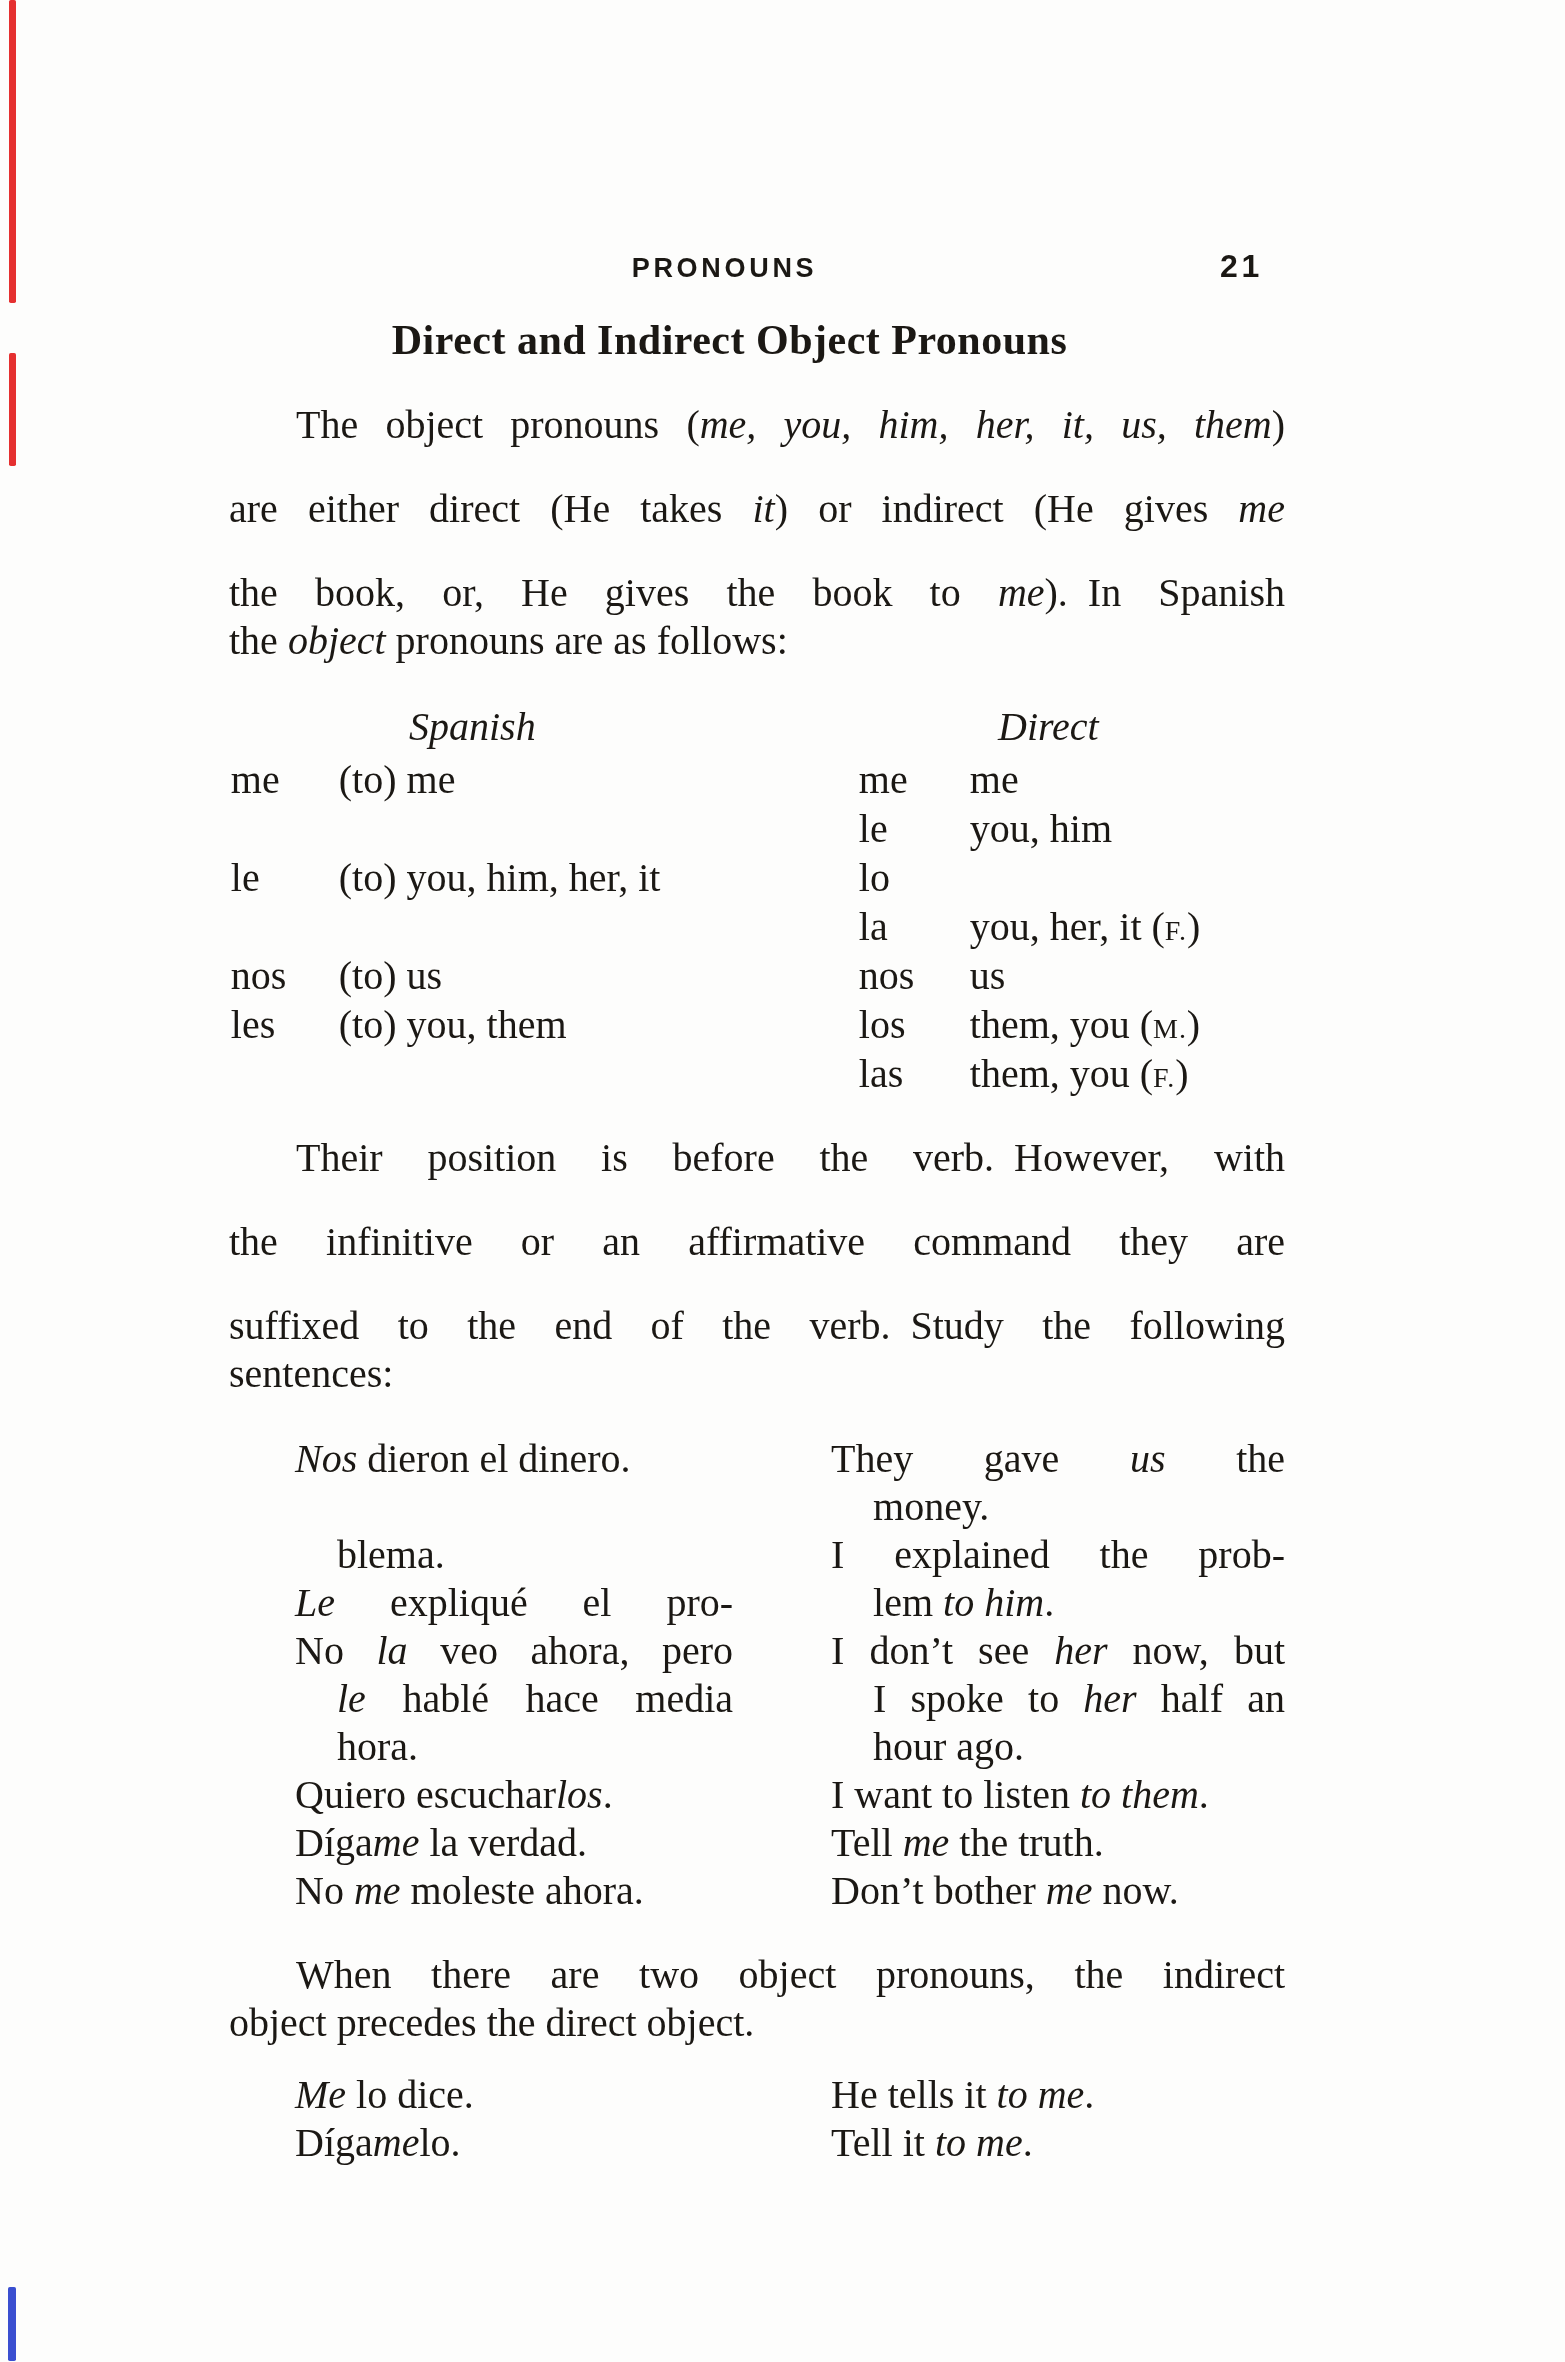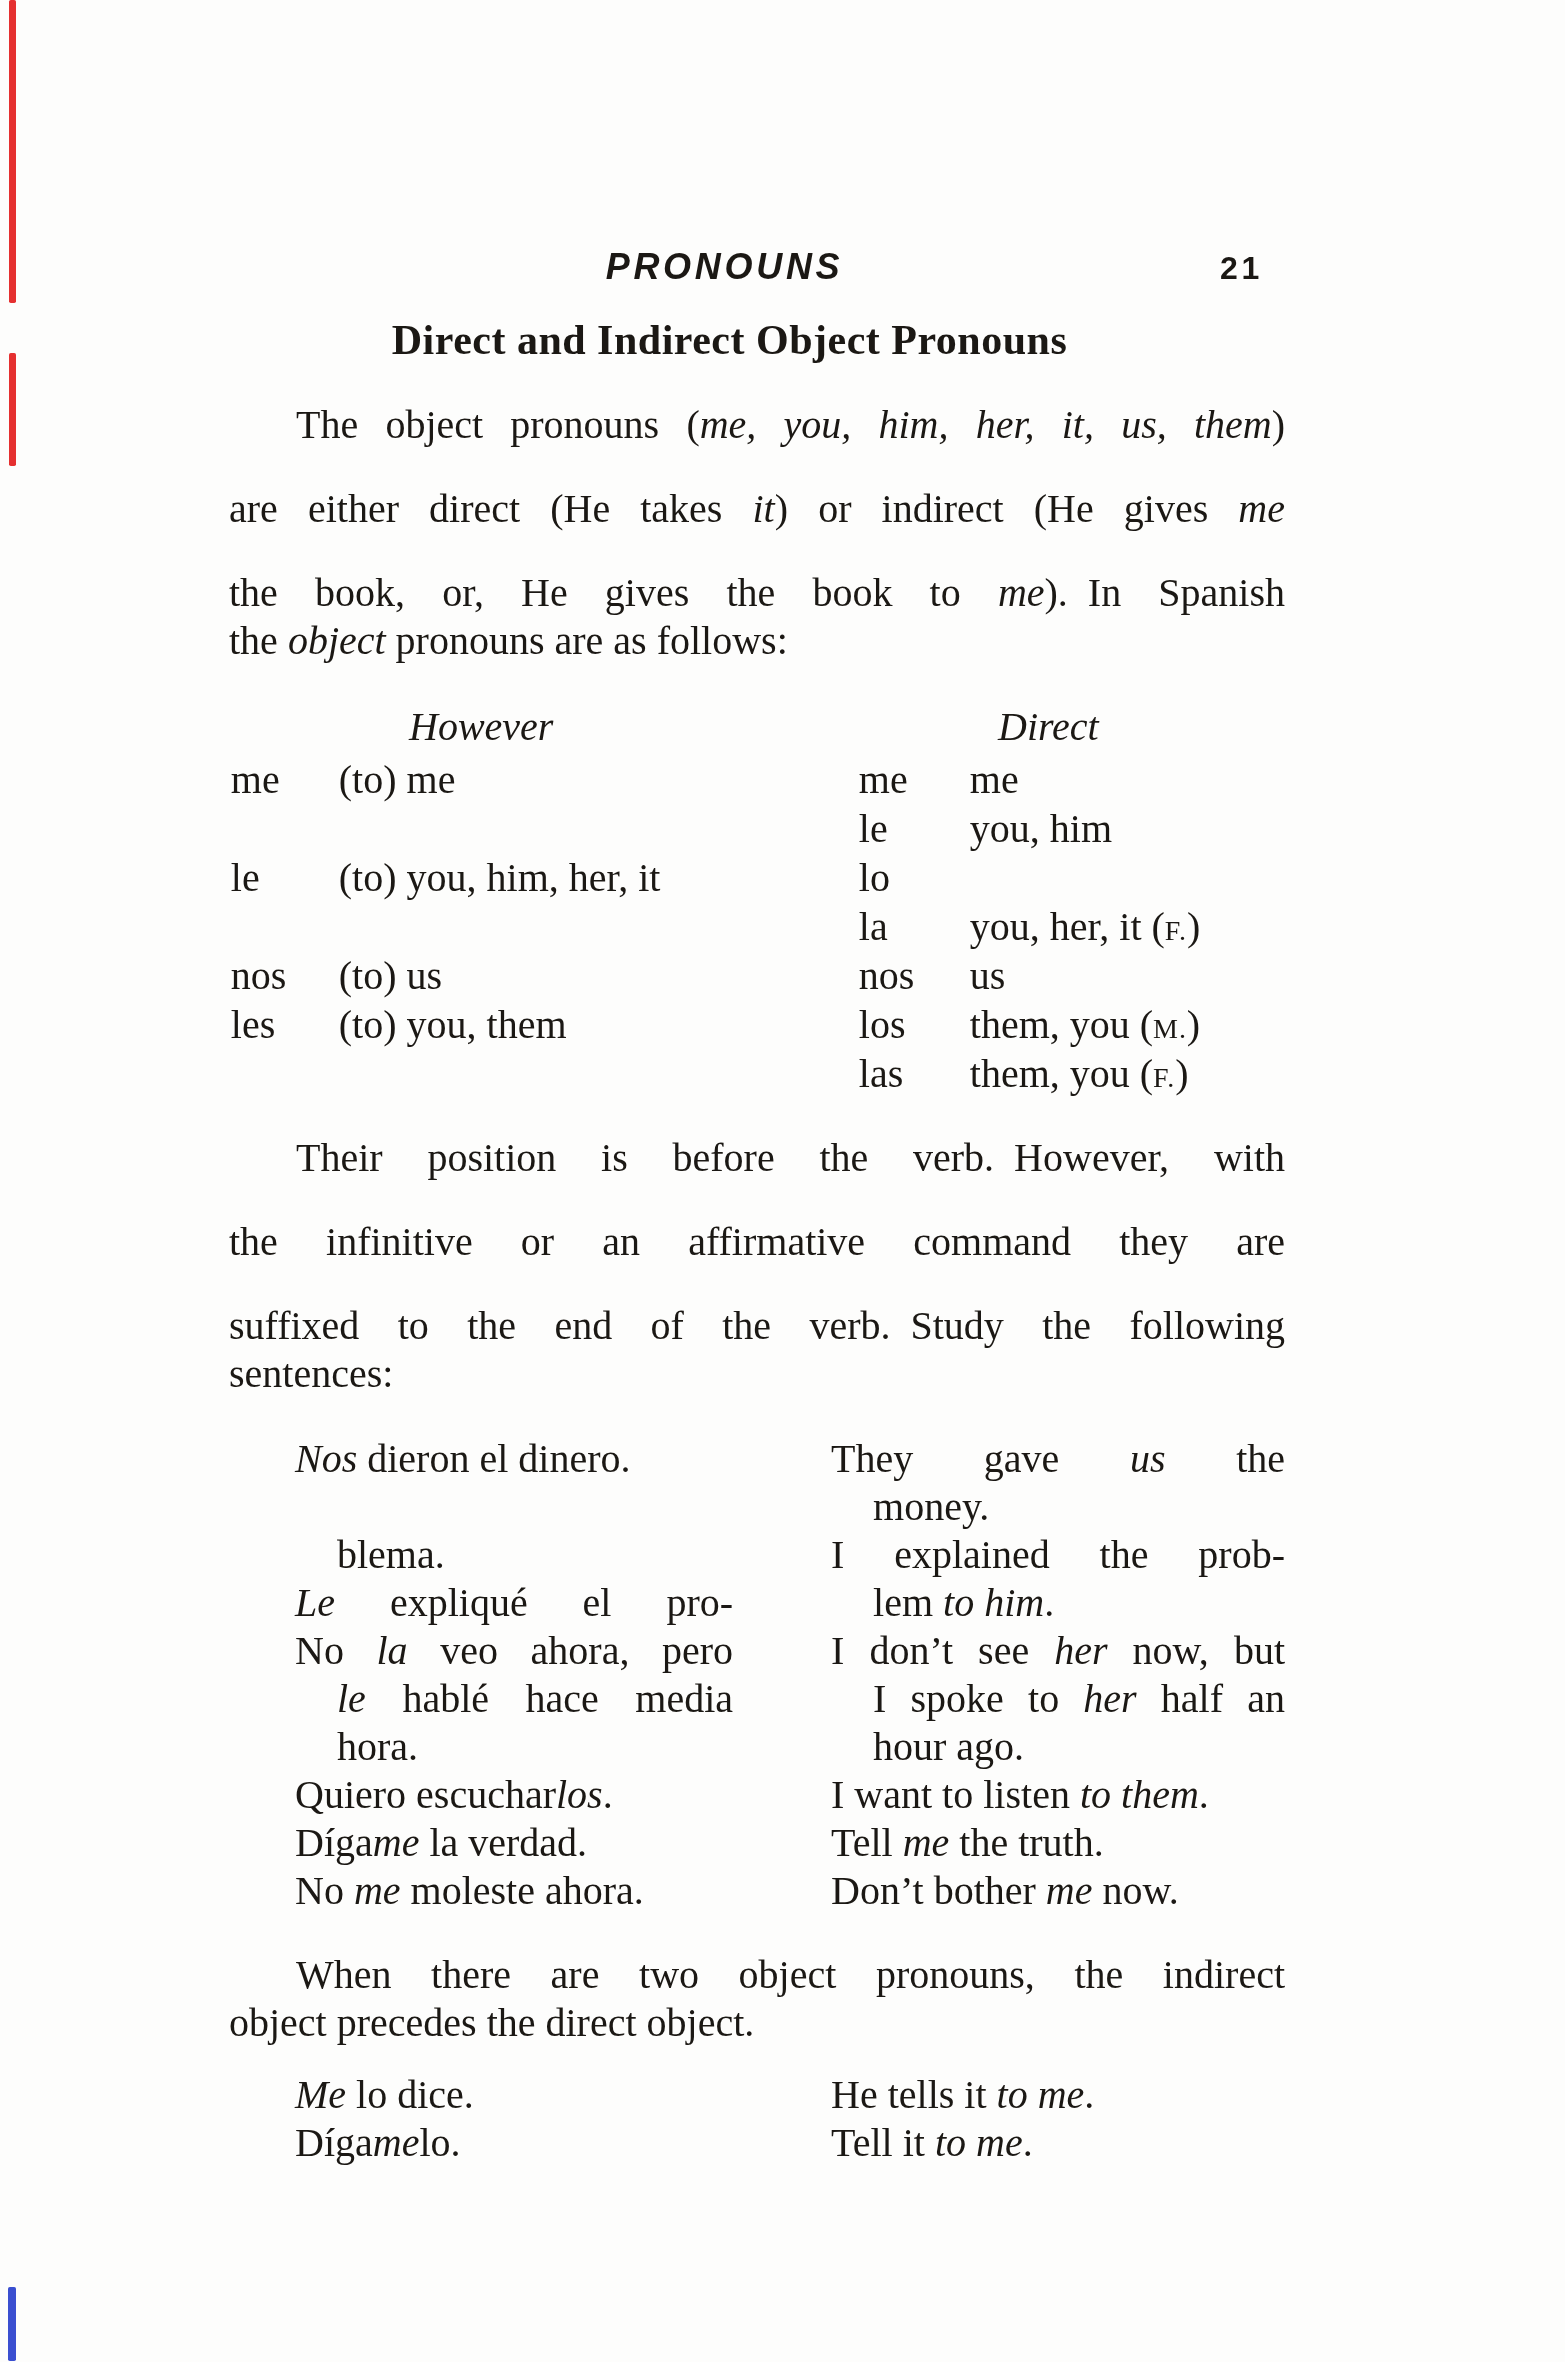--- a/index.html
+++ b/index.html
@@ -10,21 +10,21 @@
   }
   .page{
     position:relative;width:1565px;height:2363px;overflow:hidden;
     background:#fdfdfc;color:#1b1814;
   }
   .content{position:absolute;left:229px;top:247px;width:1056px;}
 
   
   .header-row{display:flex;align-items:baseline;line-height:39px;
     font-family:"Liberation Sans", sans-serif;font-weight:bold;}
-  .running-head{flex:1;text-align:center;font-size:36px;letter-spacing:3.7px;font-style:italic;}
+  .running-head{flex:1;text-align:center;font-size:27px;letter-spacing:3.7px;}
   .page-number{width:65px;text-align:left;font-size:32px;letter-spacing:3.7px;}
 
   
   .title{margin:28px 55px 0 0;text-align:center;
     font-size:42px;font-weight:bold;letter-spacing:0.5px;line-height:48px;}
 
   
   .para{margin:0;font-size:40px;line-height:48px;}
   #para-1{margin-top:37px;}
   #para-2{margin-top:24px;}
@@ -78,21 +78,21 @@
 
     <div class="para" id="para-1">
         <div class="pline just first"><span>The object pronouns (</span><span class="it">me, you, him, her, it, us, them</span><span>)</span></div>
         <div class="pline just"><span>are either direct (He takes </span><span class="it">it</span><span>) or indirect (He gives </span><span class="it">me</span></div>
         <div class="pline just"><span>the book, or, He gives the book to </span><span class="it">me</span><span>). In Spanish</span></div>
         <div class="pline"><span>the </span><span class="it">object</span><span> pronouns are as follows:</span></div>
       </div>
 
     <div class="pron-table">
       <div class="tbl-headers">
-        <span class="hdr-ind">However</span>
+        <span class="hdr-ind">Spanish</span>
         <span class="hdr-dir">Direct</span>
       </div>
       <div id="table-rows">
           <div class="trow">
             <div>me</div>
             <div>(to) me</div>
             <div>me</div>
             <div><span>me</span></div>
           </div>
           <div class="trow">

